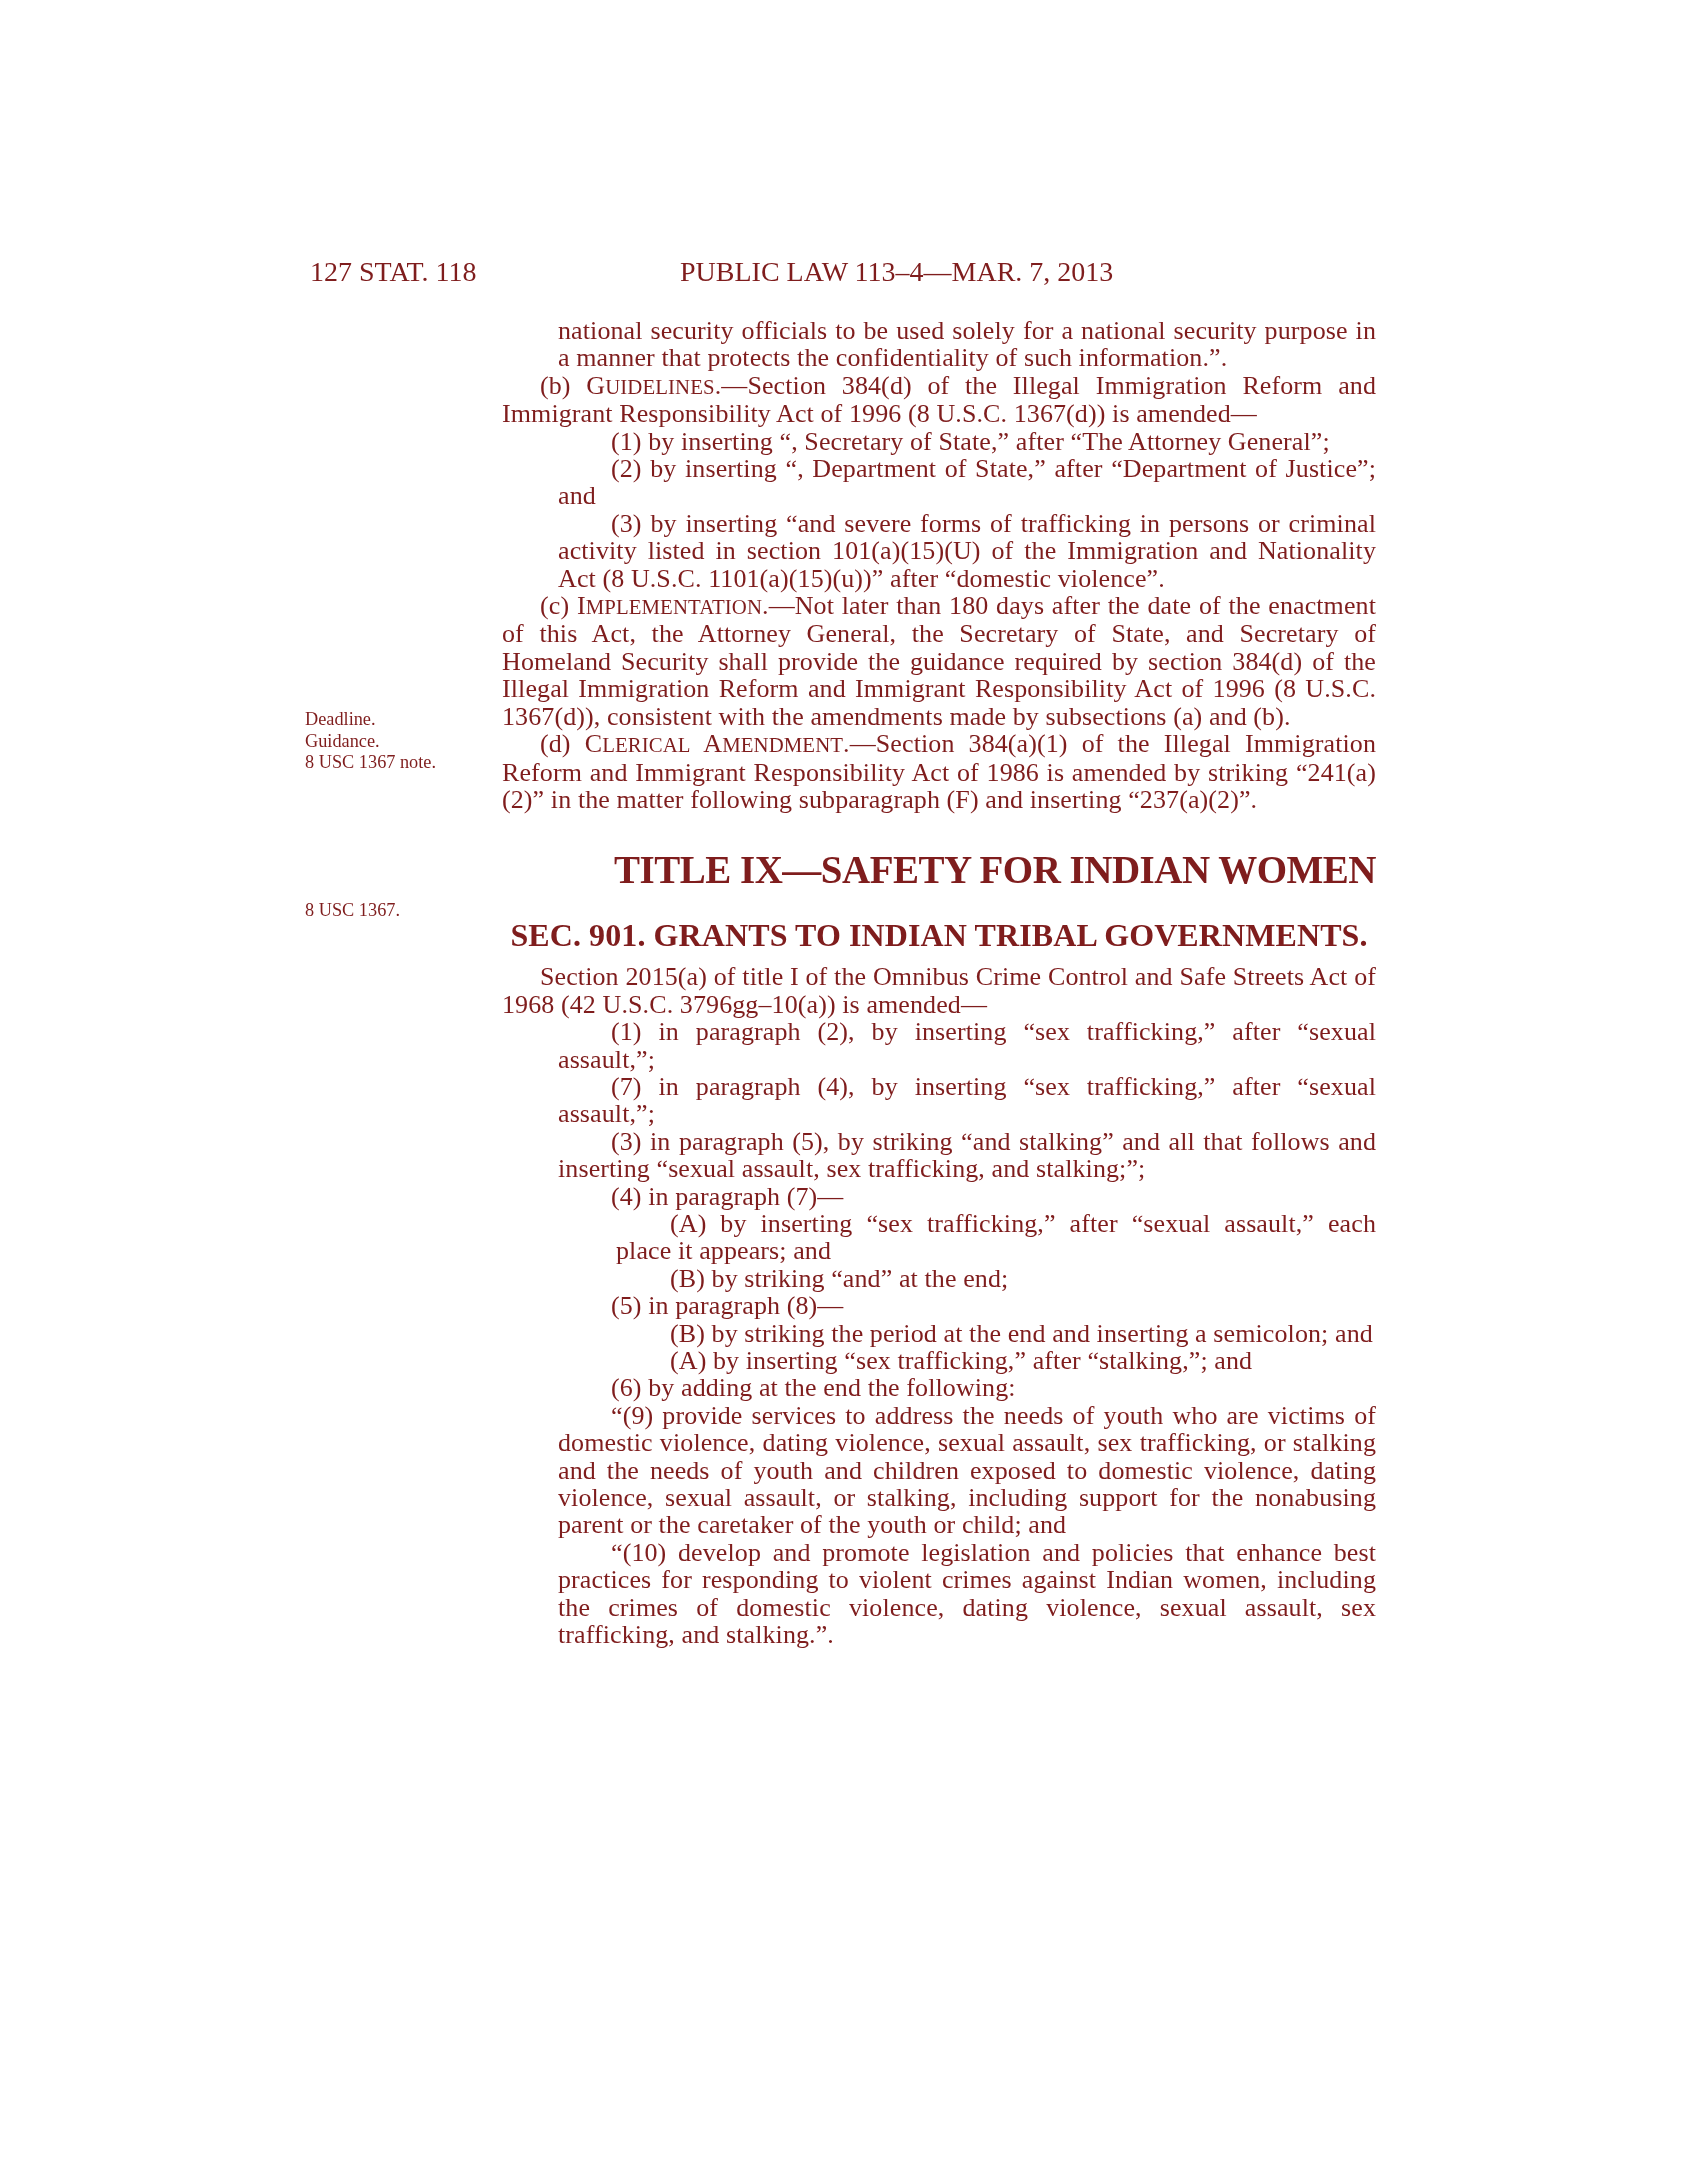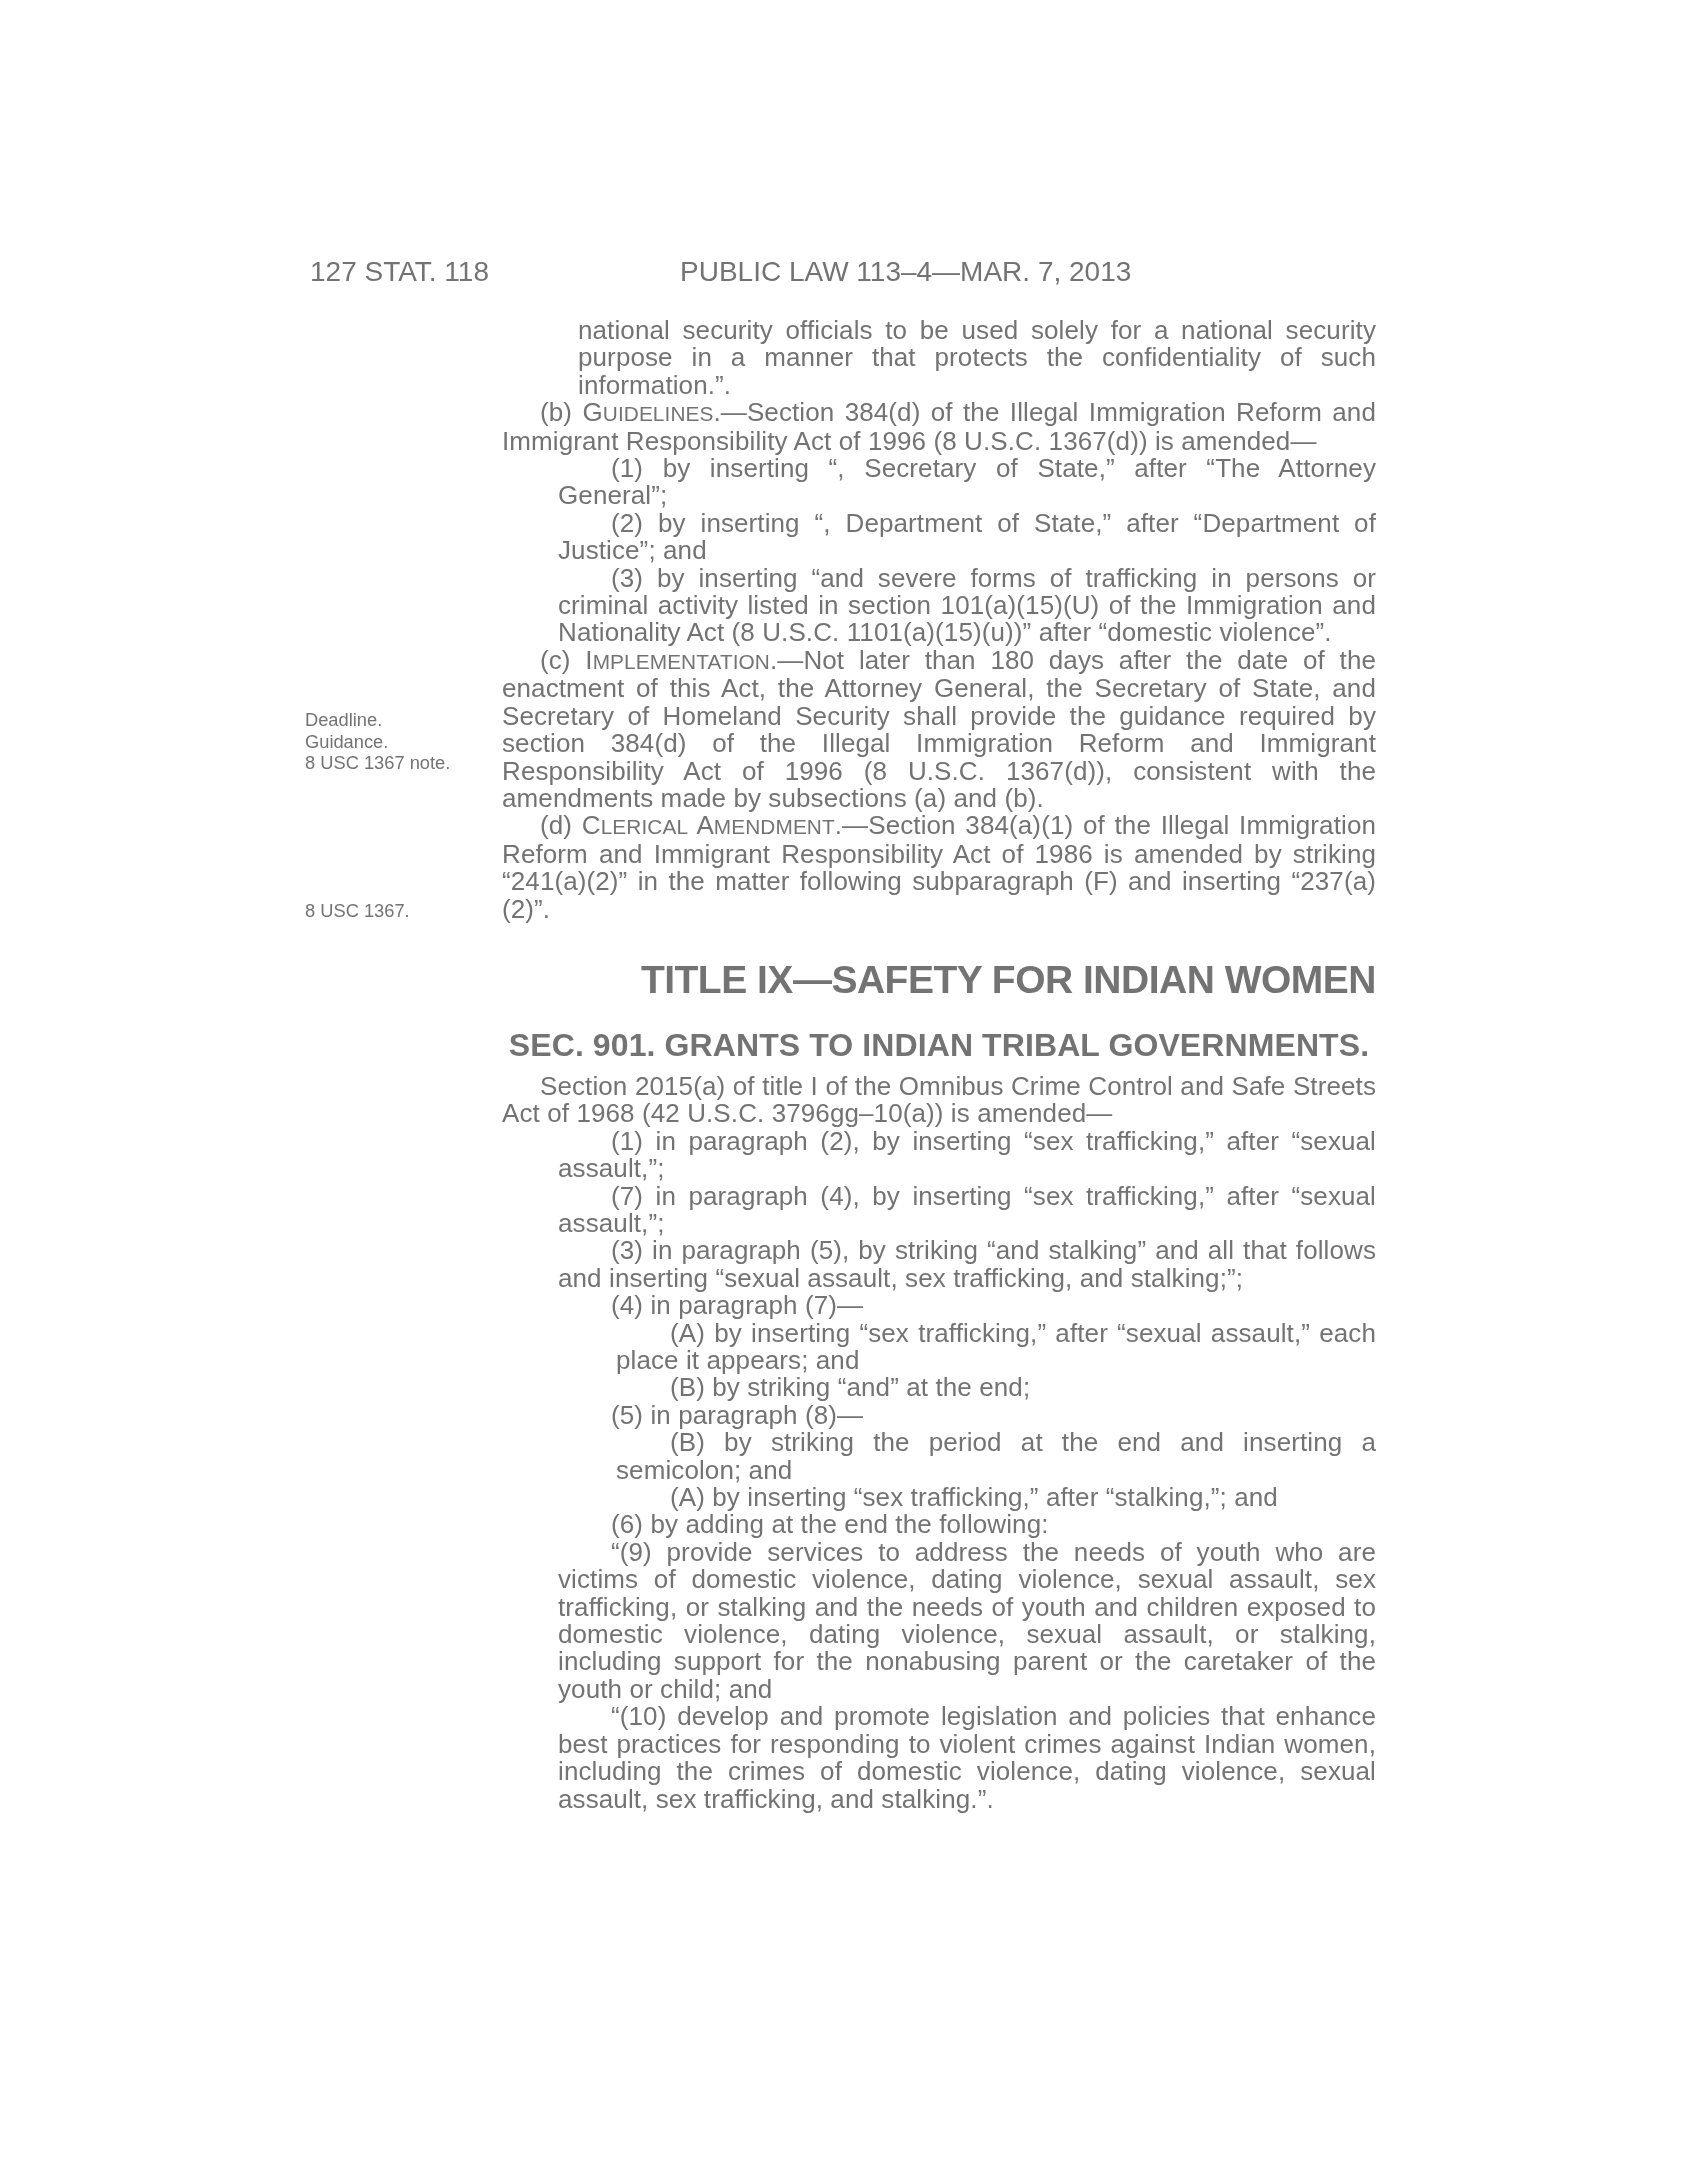--- a/index.html
+++ b/index.html
@@ -1,21 +1,21 @@
 <!DOCTYPE html>
 <html><head>
 <meta charset="utf-8">
 <style>
   html,body{margin:0;padding:0;background:#ffffff;}
   .page{
     position:relative;
     width:1683px;height:2178px;
     background:#ffffff;
-    color:#737373;
-    font-family:Liberation Sans, sans-serif;
+    color:#7f1d1d;
+    font-family:Liberation Serif, serif;
     overflow:hidden;
   }
   .hdr{
     position:absolute;top:257px;
     font-size:28px;line-height:30px;
     white-space:nowrap;
   }
   #stat-num{left:310px;}
   #law-hdr{left:680px;}
   .margin-note{
@@ -23,21 +23,21 @@
     font-size:18.3px;line-height:21.6px;
     text-align:left;
   }
   .col{
     position:absolute;left:502px;top:317px;width:874px;
     font-size:26px;line-height:27.4px;
     text-align:justify;
     letter-spacing:0.1px;
   }
   .para{margin:0;padding:0;}
-  .para.qcont{margin-left:76px;}
+  .para.qcont{margin-left:56px;}
   .para.sub{text-indent:38px;}
   .para.item{margin-left:56px;text-indent:53px;}
   .para.subitem{margin-left:114px;text-indent:54px;}
   .sc{font-size:80%;}
   h1.title{
     font-size:39px;line-height:42px;
     font-weight:bold;text-align:right;
     letter-spacing:-0.5px;
     margin:36px 0 0 0;padding:0;
     text-indent:0;

